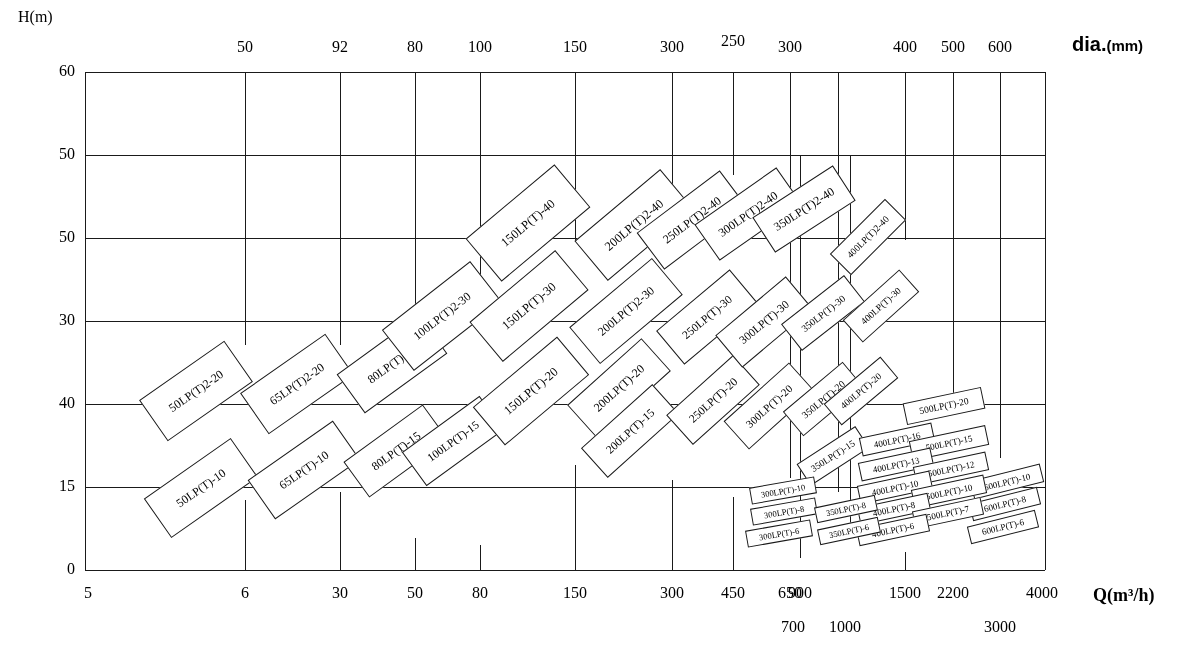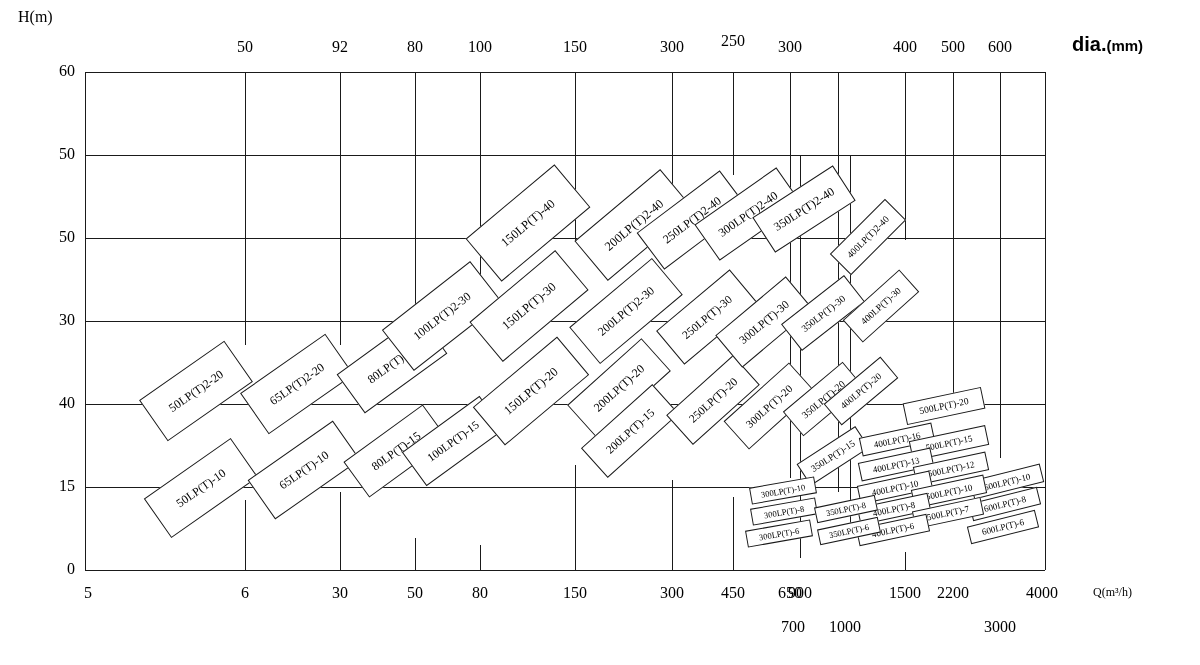--- a/index.html
+++ b/index.html
@@ -24,21 +24,21 @@
   }
   .tile {
     position:absolute;
     border:1px solid #1a1a1a;
     background:#ffffff;
     display:flex; align-items:center; justify-content:center;
     white-space:nowrap;
     font-family:"Liberation Serif", serif;
   }
   .ylab { position:absolute; left:18px; top:8px; font-size:16px; }
-  .xlab { position:absolute; left:1093px; top:585px; font-size:12px; }
+  .xlab { position:absolute; left:1093px; top:585px; font-size:18px;font-weight:bold; }
   .dialab {
     position:absolute; left:1072px; top:33px;
     font-family:"Liberation Sans", sans-serif; font-weight:bold; white-space:nowrap;
   }
   .dialab .main { font-size:20px; }
   .dialab .unit { font-size:15px; }
 </style>
 </head>
 <body>
 

